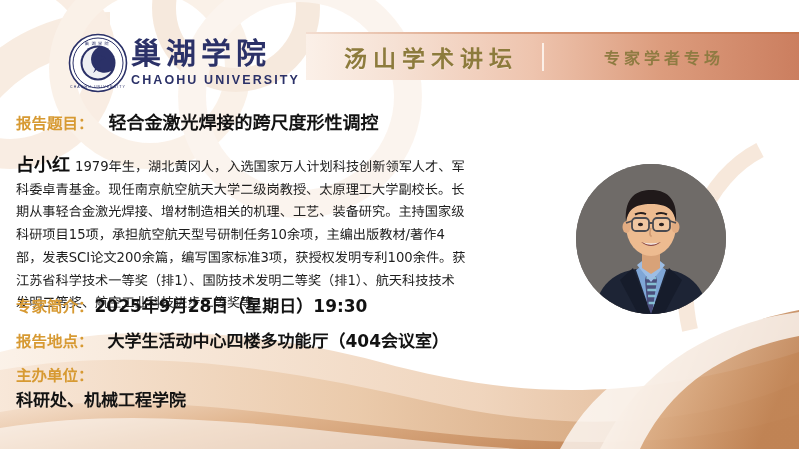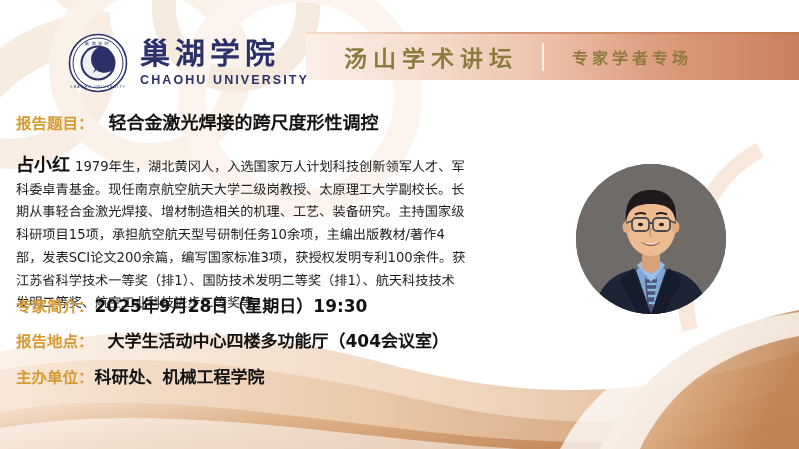--- a/index.html
+++ b/index.html
@@ -33,25 +33,26 @@
     font-size:23px;font-weight:bold;letter-spacing:6px;color:#8d7b3c;
     font-family:"DejaVu Sans","Liberation Sans",sans-serif;
     text-shadow:0 1px 0 rgba(255,255,255,.35);
   }
   .band-sep{
     width:2px;height:28px;background:#fdf4ee;opacity:.92;margin:0 8px 0 4px;
   }
   .band-sub{
     font-size:16px;font-weight:bold;letter-spacing:4px;color:#8f7b42;
     font-family:"DejaVu Serif","Liberation Serif",serif;
+    margin-left:32px;
   }
 
   
   .logo-wrap{
-    position:absolute;left:68px;top:33px;display:flex;align-items:center;gap:12px;
+    position:absolute;left:68px;top:33px;display:flex;align-items:center;gap:3px;
   }
   .seal{width:60px;height:60px;flex:none;}
   .logo-text{display:flex;flex-direction:column;line-height:1;}
   .logo-cn{
     font-size:30px;font-weight:bold;letter-spacing:5px;color:#2b3168;
     font-family:"DejaVu Serif","Liberation Serif",serif;
   }
   .logo-en{
     margin-top:5px;font-size:12.5px;font-weight:bold;letter-spacing:2.1px;color:#2b3168;
     font-family:"Liberation Sans",sans-serif;
@@ -76,21 +77,21 @@
     color:#0e0e0e;font-size:18px;font-weight:bold;margin-right:5px;
     font-family:"DejaVu Sans","Liberation Sans",sans-serif;
   }
   .bio-text{
     color:#1d1d1d;font-size:13.2px;line-height:1.72;text-align:justify;
     font-family:"DejaVu Sans","Liberation Sans",sans-serif;
   }
 
   #row-time{left:16px;top:292px;align-items:baseline;gap:1px;}
   #row-place{left:16px;top:327px;align-items:baseline;gap:14px;}
-  #row-host{left:16px;top:363px;align-items:baseline;gap:1px;}
+  #row-host{left:16px;top:363px;align-items:baseline;gap:1px;flex-direction:column;}
   #row-time .val-strong,#row-place .val-strong,#row-host .val-strong{font-size:17px;}
 
   
   .portrait{
     position:absolute;left:576px;top:164px;width:150px;height:150px;border-radius:50%;
     overflow:hidden;background:#6f6b68;
   }
   .portrait svg{display:block;width:150px;height:150px;}
 </style>
 </head>

